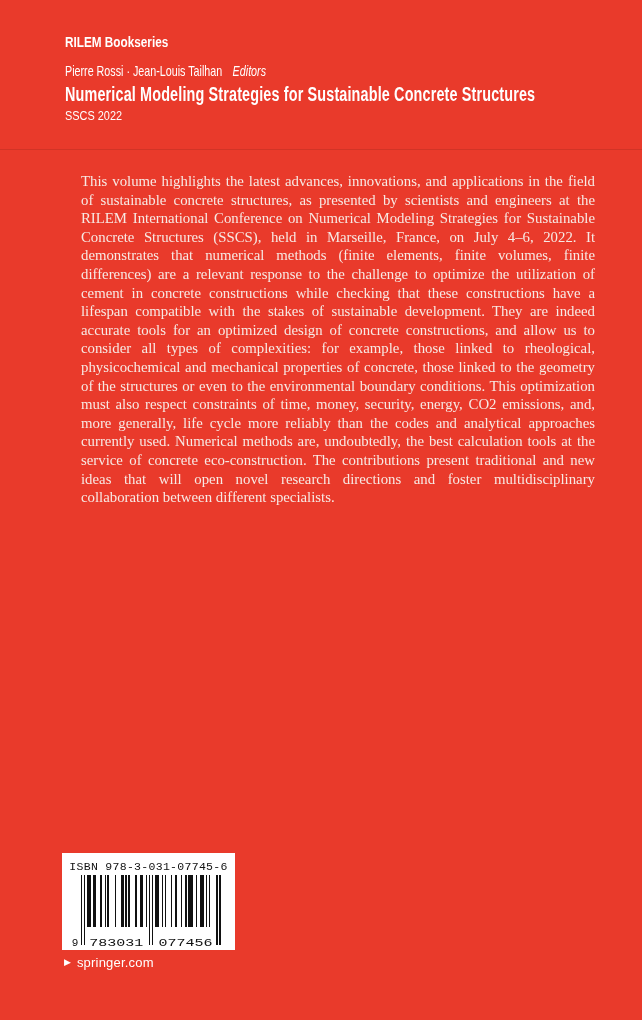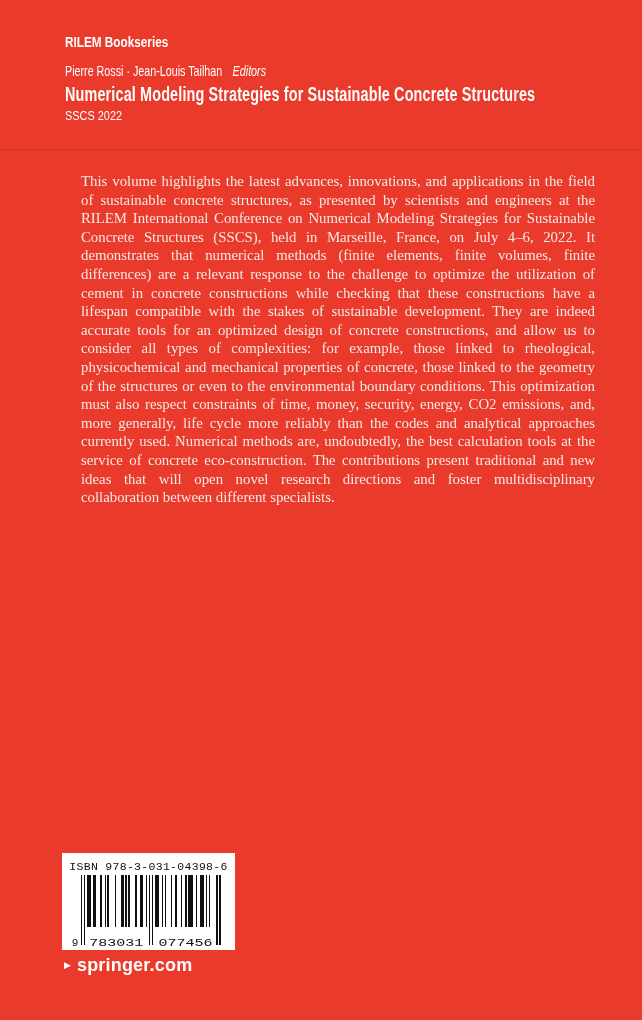--- a/index.html
+++ b/index.html
@@ -61,21 +61,21 @@
     font-size: 11.5px; color: #111;
     letter-spacing: 0.3px; white-space: nowrap;
   }
   .ean svg { display: block; margin: 2px auto 0; }
   .footer {
     position: absolute; left: 64px; top: 955px;
     color: #fff;
     display: flex; align-items: center; gap: 6px;
   }
   .arrow { font-size: 9px; line-height: 1; }
-  .site { font-weight: bold; font-size: 18px; letter-spacing: 0.2px; }
+  .site { font-weight: normal; font-size: 13px; letter-spacing: 0.2px; }
 </style>
 </head>
 <body style="background: rgb(233, 58, 43);">
 
 <div>
 
   <div class="series">RILEM Bookseries</div>
 
   <div class="authors">
     <span>Pierre Rossi · Jean-Louis Tailhan</span><span class="editors-label">Editors</span>
@@ -83,21 +83,21 @@
 
   <h1 class="title">Numerical Modeling Strategies for Sustainable Concrete Structures</h1>
 
   <div class="subtitle">SSCS 2022</div>
 
   <div class="divider"></div>
 
   <p class="description" style="color: rgb(247, 233, 228);">This volume highlights the latest advances, innovations, and applications in the field of sustainable concrete structures, as presented by scientists and engineers at the RILEM International Conference on Numerical Modeling Strategies for Sustainable Concrete Structures (SSCS), held in Marseille, France, on July 4–6, 2022. It demonstrates that numerical methods (finite elements, finite volumes, finite differences) are a relevant response to the challenge to optimize the utilization of cement in concrete constructions while checking that these constructions have a lifespan compatible with the stakes of sustainable development. They are indeed accurate tools for an optimized design of concrete constructions, and allow us to consider all types of complexities: for example, those linked to rheological, physicochemical and mechanical properties of concrete, those linked to the geometry of the structures or even to the environmental boundary conditions. This optimization must also respect constraints of time, money, security, energy, CO2 emissions, and, more generally, life cycle more reliably than the codes and analytical approaches currently used. Numerical methods are, undoubtedly, the best calculation tools at the service of concrete eco-construction. The contributions present traditional and new ideas that will open novel research directions and foster multidisciplinary collaboration between different specialists.</p>
 
   <div class="barcode-box">
-    <div class="isbn">ISBN 978-3-031-04398-6</div>
+    <div class="isbn">ISBN 978-3-031-07745-6</div>
     <div class="ean">
         <svg width="158" height="74" shape-rendering="crispEdges">
           <rect x="11.00" y="0" width="1.47" height="70" fill="#111111"></rect>
           <rect x="13.94" y="0" width="1.47" height="70" fill="#111111"></rect>
           <rect x="16.88" y="0" width="1.47" height="52" fill="#111111"></rect>
           <rect x="18.35" y="0" width="1.47" height="52" fill="#111111"></rect>
           <rect x="19.82" y="0" width="1.47" height="52" fill="#111111"></rect>
           <rect x="22.76" y="0" width="1.47" height="52" fill="#111111"></rect>
           <rect x="24.23" y="0" width="1.47" height="52" fill="#111111"></rect>
           <rect x="30.11" y="0" width="1.47" height="52" fill="#111111"></rect>

